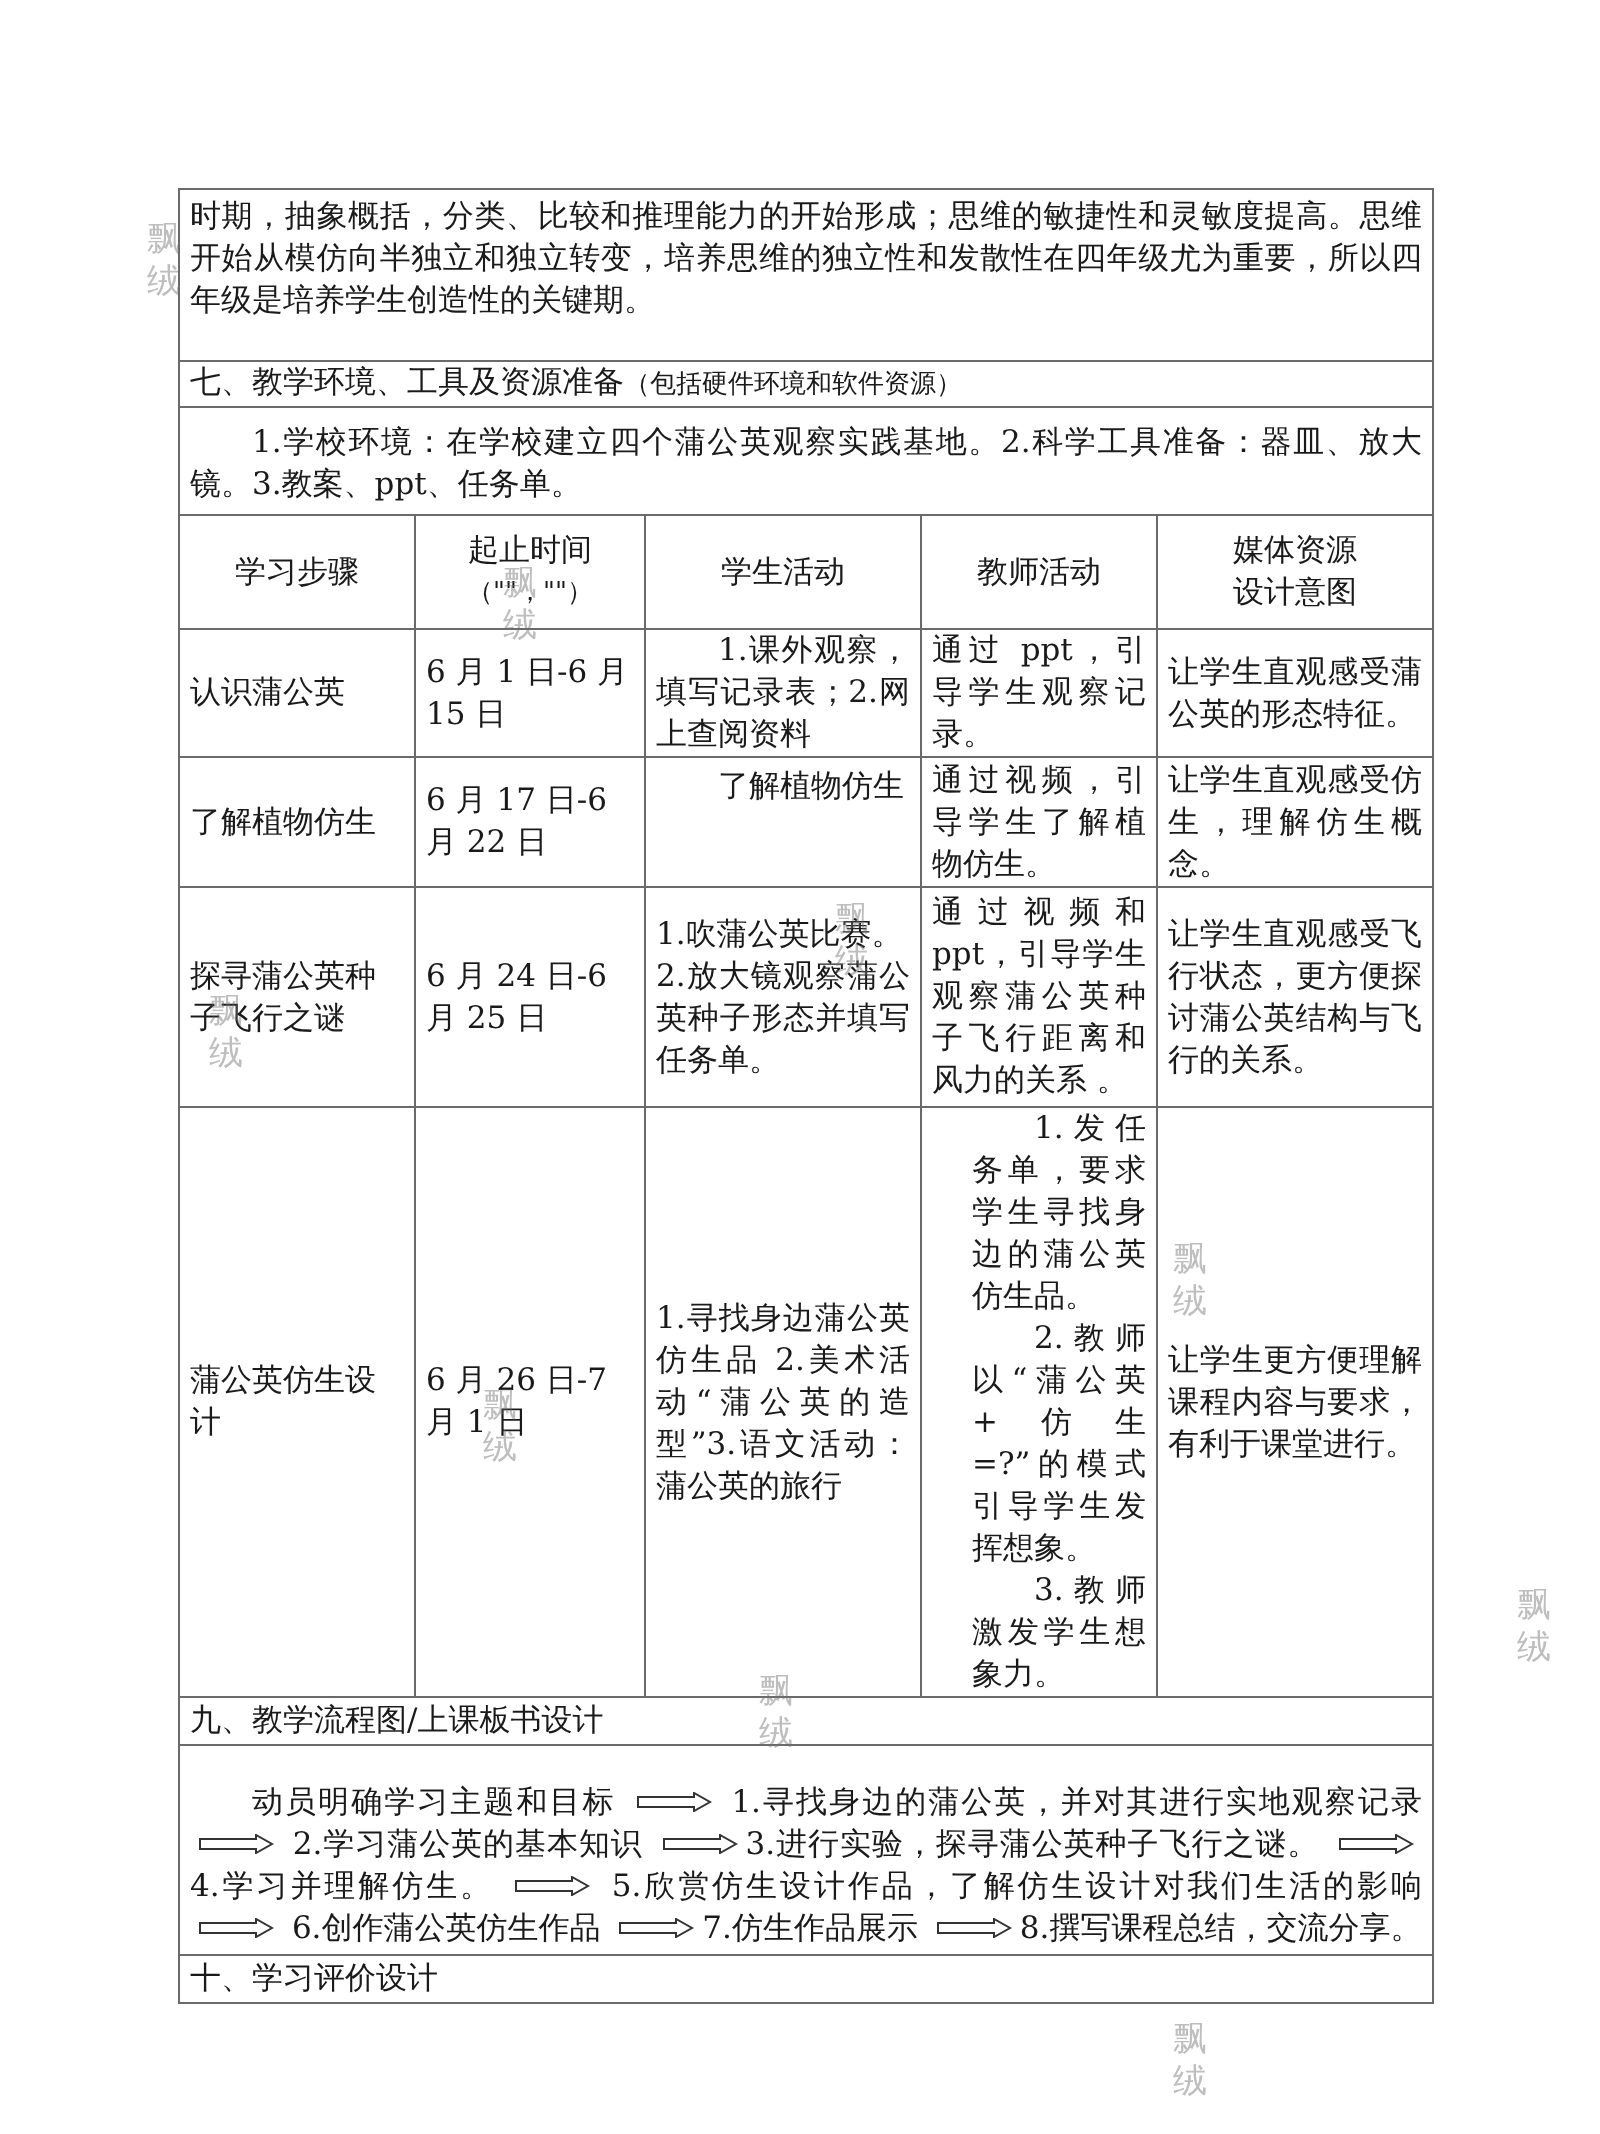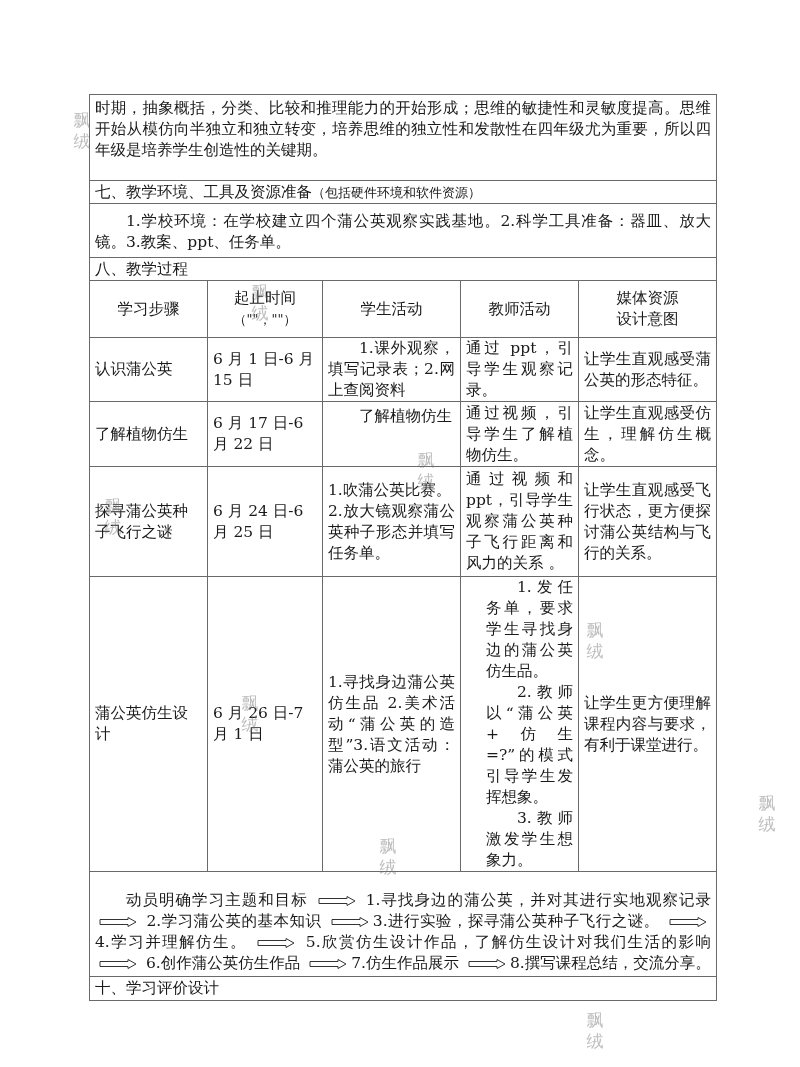--- a/index.html
+++ b/index.html
@@ -53,25 +53,20 @@
       <span>七、教学环境、工具及资源准备</span><small>（包括硬件环境和软件资源）</small>
     </td>
   </tr>
 
   <tr style="height:54px">
     <td colspan="5" class="para indent" style="padding-top:2px;">
       <div>1.学校环境：在学校建立四个蒲公英观察实践基地。2.科学工具准备：器皿、放大镜。3.教案、ppt、任务单。</div>
     </td>
   </tr>
 
-  <tr style="height:23px">
-    <td colspan="5" class="sec">
-      <span>八、教学过程</span>
-    </td>
-  </tr>
 
   <tr style="height:57px">
     <td class="hdr">
       <div>学习步骤</div>
     </td>
     <td class="hdr">
       <div>起止时间</div>
       <div style="font-size:13px;">（""，""）</div>
     </td>
     <td class="hdr">
@@ -118,20 +113,25 @@
     <td class="cell-left">6 月 26 日-7 月 1 日</td>
     <td class="cell-just">1.寻找身边蒲公英仿生品 2.美术活动“蒲公英的造型”3.语文活动：蒲公英的旅行</td>
     <td class="cell-just">
       <div class="indent">1.发任务单，要求学生寻找身边的蒲公英仿生品。</div>
       <div class="indent">2.教师以“蒲公英+仿生=?”的模式引导学生发挥想象。</div>
       <div class="indent">3.教师激发学生想象力。</div>
     </td>
     <td class="cell-just">让学生更方便理解课程内容与要求，有利于课堂进行。</td>
   </tr>
 
+  <tr style="height:24px">
+    <td colspan="5" class="sec">
+      <span>九、教学流程图/上课板书设计</span>
+    </td>
+  </tr>
 
   <tr style="height:105px">
     <td colspan="5" class="para indent" style="line-height:21px; padding-top:15px;">
       <span>动员明确学习主题和目标</span>
       <svg class="arrow" viewBox="0 0 38 10">
               <path d="M1 2.5 H29 V0.5 L37 5 L29 9.5 V7.5 H1 Z" fill="none" stroke="#333" stroke-width="1"></path>
             </svg>
       <span>1.寻找身边的蒲公英，并对其进行实地观察记录</span>
       <svg class="arrow" viewBox="0 0 38 10">
               <path d="M1 2.5 H29 V0.5 L37 5 L29 9.5 V7.5 H1 Z" fill="none" stroke="#333" stroke-width="1"></path>

